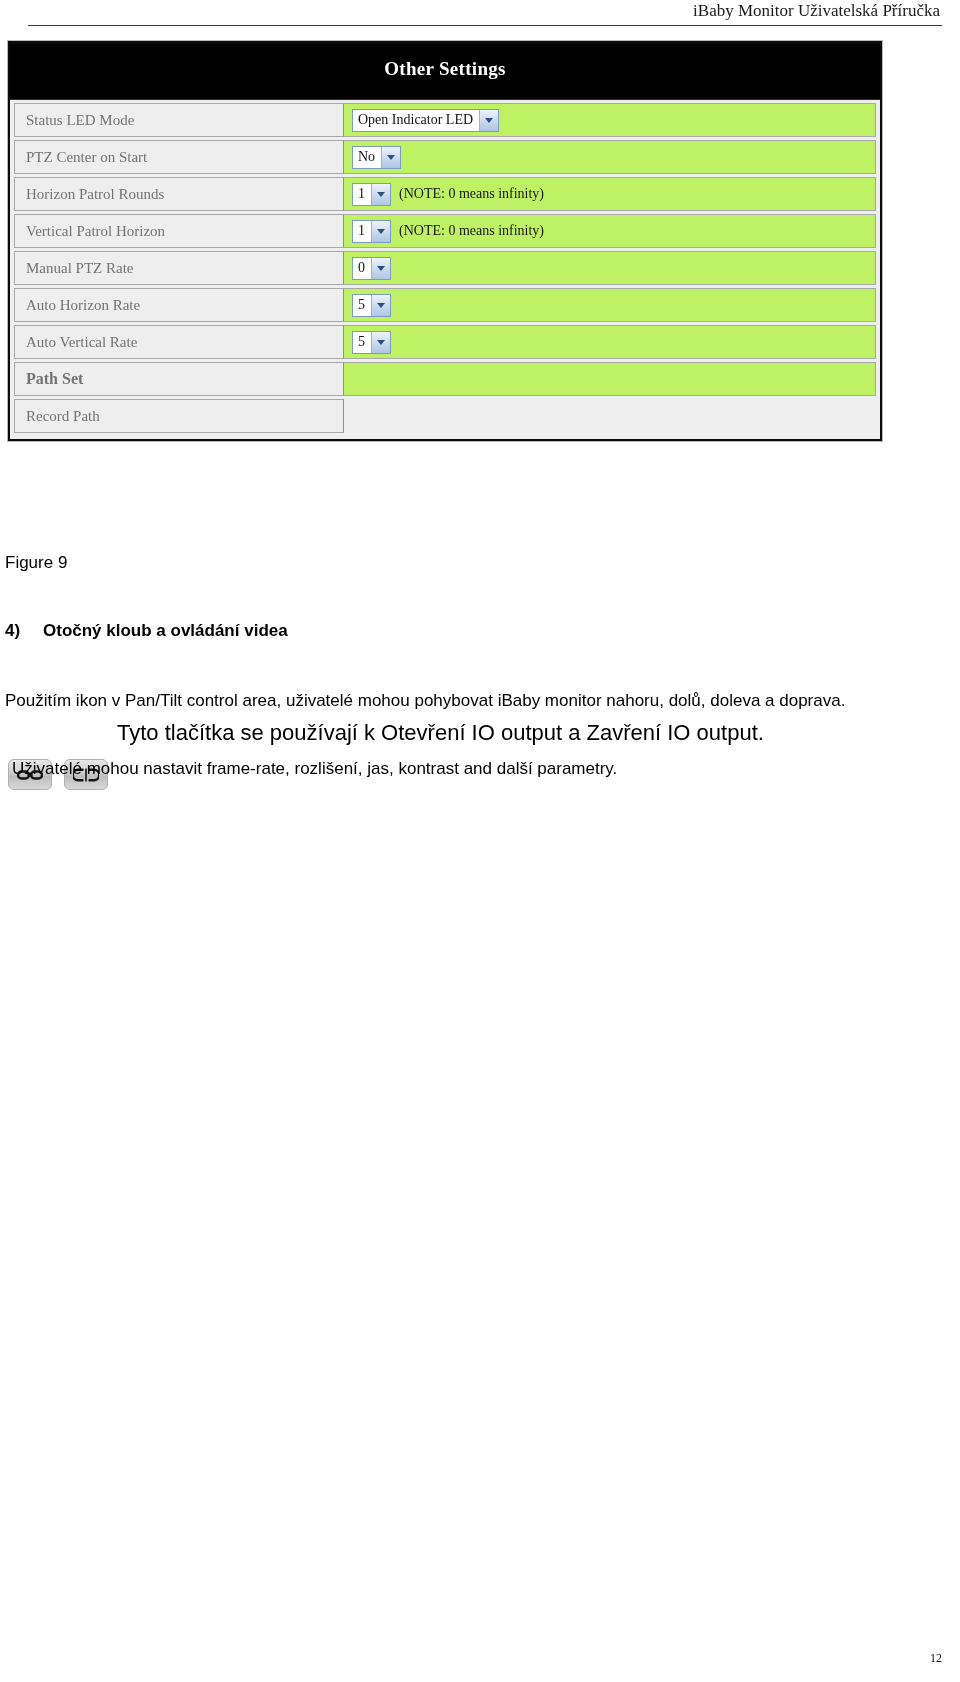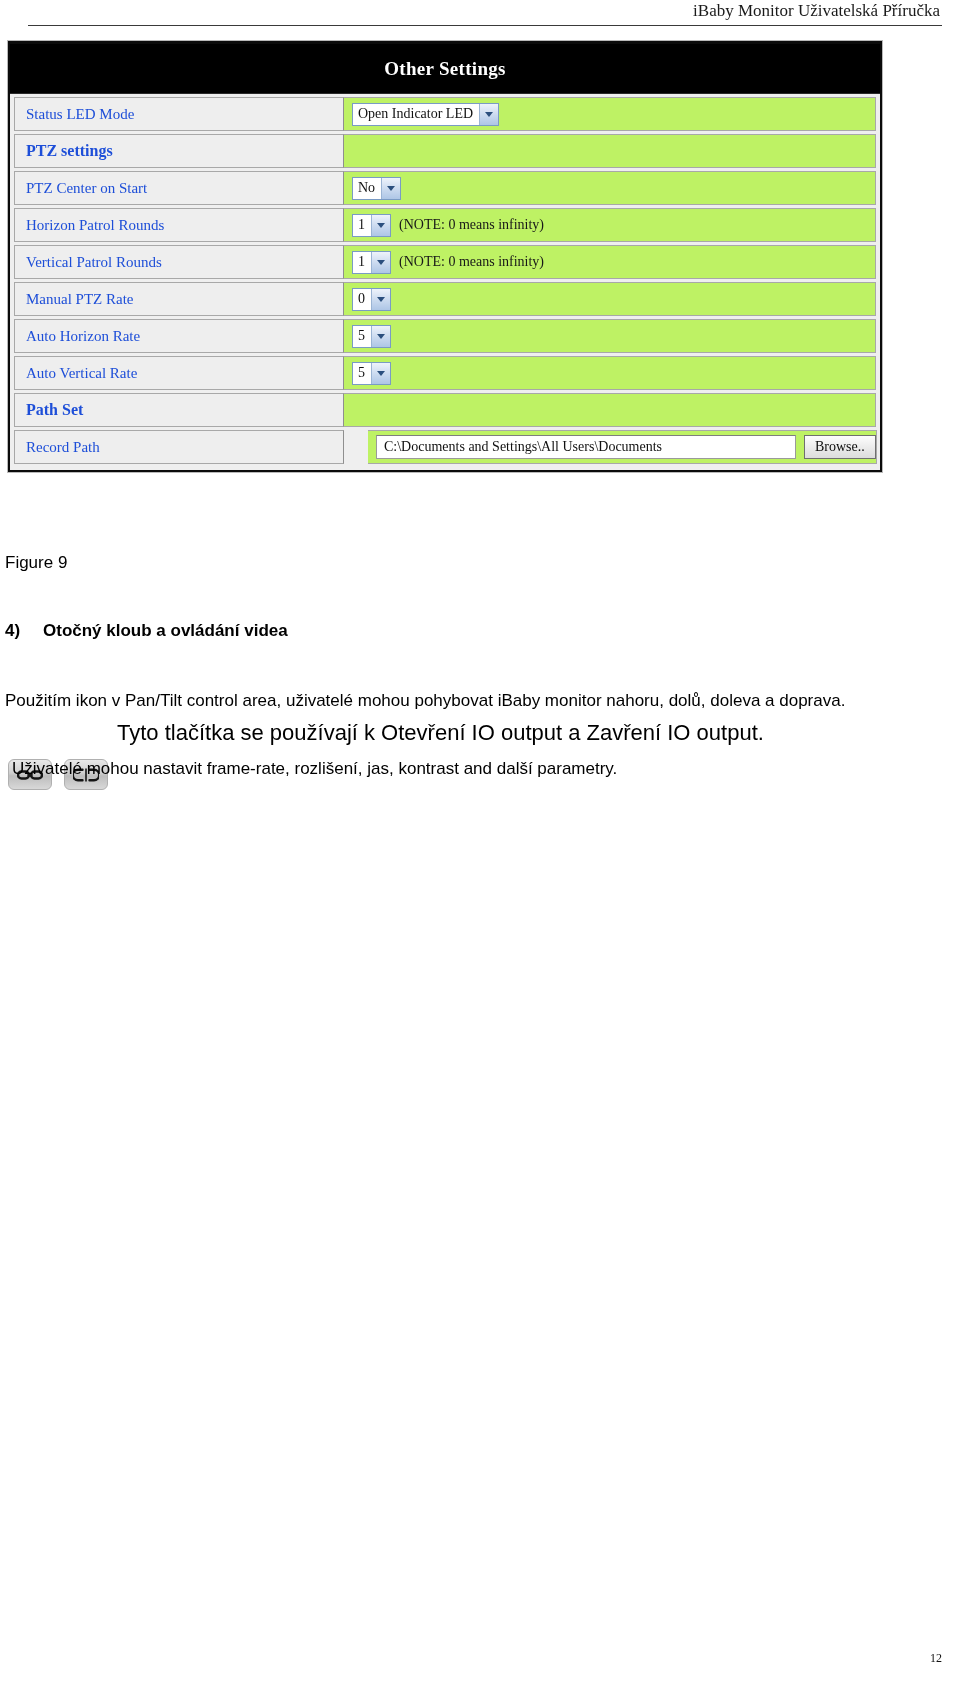--- a/index.html
+++ b/index.html
@@ -61,21 +61,21 @@
     padding: 0 0 2px 0;
   }
   .shot-titlebar {
     background: #000000;
     color: #ffffff;
     text-align: center;
     font-family: "Liberation Serif", serif;
     font-weight: bold;
     font-size: 19px;
     letter-spacing: .3px;
-    padding: 14px 0 13px 0;
+    padding: 14px 0 19px 0;
     border-bottom: 1px solid #2a2a2a;
   }
   .shot-body {
     background: #efefef;
     padding: 3px 4px 4px 4px;
   }
   .srow {
     display: flex;
     align-items: stretch;
     margin-bottom: 3px;
@@ -87,21 +87,21 @@
     flex: 0 0 330px;
     background: #eeeeee;
     border: 1px solid #a8a8a8;
     border-right-color: #8f8f8f;
     box-sizing: border-box;
     display: flex;
     align-items: center;
     padding-left: 11px;
     font-family: "Liberation Serif", serif;
     font-size: 15px;
-    color: #1d4ed8;
+    color: #737373;
   }
   .scell-label.section {
     font-weight: bold;
     font-size: 16px;
   }
   .scell-value {
     flex: 1 1 auto;
     background: #bef264;
     border: 1px solid #a8a8a8;
     border-left: none;
@@ -272,24 +272,20 @@
         <div class="scell-value">
           <div class="sel">
             <span class="sel-text">Open Indicator LED</span>
             <span class="sel-arrow">
                 <i></i>
               </span>
           </div>
         </div>
       </div>
 
-      <div class="srow">
-        <div class="scell-label section">PTZ settings</div>
-        <div class="scell-value"></div>
-      </div>
 
       <div class="srow">
         <div class="scell-label">PTZ Center on Start</div>
         <div class="scell-value">
           <div class="sel">
             <span class="sel-text">No</span>
             <span class="sel-arrow">
                 <i></i>
               </span>
           </div>
@@ -303,21 +299,21 @@
             <span class="sel-text">1</span>
             <span class="sel-arrow">
                 <i></i>
               </span>
           </div>
           <span class="note">(NOTE: 0 means infinity)</span>
         </div>
       </div>
 
       <div class="srow">
-        <div class="scell-label">Vertical Patrol Rounds</div>
+        <div class="scell-label">Vertical Patrol Horizon</div>
         <div class="scell-value">
           <div class="sel">
             <span class="sel-text">1</span>
             <span class="sel-arrow">
                 <i></i>
               </span>
           </div>
           <span class="note">(NOTE: 0 means infinity)</span>
         </div>
       </div>
@@ -358,24 +354,20 @@
         </div>
       </div>
 
       <div class="srow">
         <div class="scell-label section">Path Set</div>
         <div class="scell-value"></div>
       </div>
 
       <div class="srow">
         <div class="scell-label">Record Path</div>
-        <div class="scell-value">
-          <div class="textbox">C:\Documents and Settings\All Users\Documents</div>
-          <div class="btn">Browse..</div>
-        </div>
       </div>
 
     </div>
   </div>
 </div>
 
 <div class="fig-caption">Figure 9</div>
 
 <div class="sec-heading">
   <span class="num">4)</span><span>Otočný kloub a ovládání videa</span>

